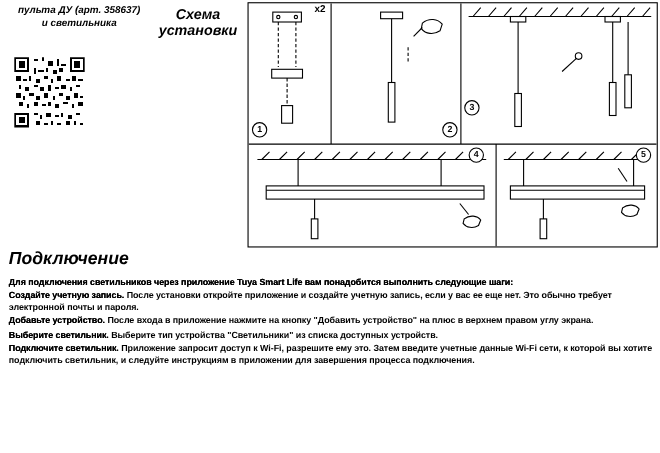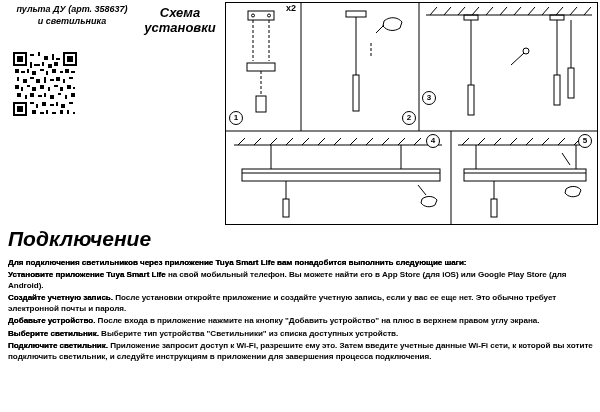--- a/index.html
+++ b/index.html
@@ -22,21 +22,21 @@
   }
   .diagram svg{position:absolute;left:0;top:0;}
   .badge{
     position:absolute;width:12px;height:12px;border:1px solid #000;border-radius:50%;
     font-size:8px;font-weight:700;font-style:normal;display:flex;align-items:center;
     justify-content:center;background:#fff;line-height:1;
   }
   .x2{position:absolute;left:40px;top:0;font-size:9px;font-weight:700;margin-left:20px;}
   .connection{position:absolute;left:8px;top:227px;width:585px;}
   .conn-title{
-    font-size:21px;font-weight:700;font-style:italic;margin:0 0 7px 0;
+    font-size:16px;font-weight:700;font-style:italic;margin:0 0 7px 0;
   }
   .intro,.step{
     margin:0 0 1.5px 0;font-size:8.1px;font-weight:700;
     line-height:1.33;letter-spacing:-0.05px;
   }
   .intro,.lead{text-shadow:0 0 .45px #000;}
 </style>
 </head>
 <body>
 
@@ -195,21 +195,20 @@
     <div class="badge" style="left:3px;top:108px;">1</div>
     <div class="badge" style="left:176px;top:108px;">2</div>
     <div class="badge" style="left:196px;top:88px;">3</div>
     <div class="badge" style="left:200px;top:131px;">4</div>
     <div class="badge" style="left:352px;top:131px;">5</div>
   </div>
 
   <div class="connection">
     <h2 class="conn-title">Подключение</h2>
     <p class="intro">Для подключения светильников через приложение Tuya Smart Life вам понадобится выполнить следующие шаги:</p>
-    <p class="step"><span class="lead">Установите приложение Tuya Smart Life</span><span> на свой мобильный телефон. Вы можете найти его в App Store (для iOS) или Google Play Store (для Android).</span></p>
     <p class="step"><span class="lead">Создайте учетную запись.</span><span> После установки откройте приложение и создайте учетную запись, если у вас ее еще нет. Это обычно требует электронной почты и пароля.</span></p>
     <p class="step"><span class="lead">Добавьте устройство.</span><span> После входа в приложение нажмите на кнопку "Добавить устройство" на плюс в верхнем правом углу экрана.</span></p>
     <p class="step"><span class="lead">Выберите светильник.</span><span> Выберите тип устройства "Светильники" из списка доступных устройств.</span></p>
     <p class="step"><span class="lead">Подключите светильник.</span><span> Приложение запросит доступ к Wi-Fi, разрешите ему это. Затем введите учетные данные Wi-Fi сети, к которой вы хотите подключить светильник, и следуйте инструкциям в приложении для завершения процесса подключения.</span></p>
 
   </div>
 
 </div>
 
 </body></html>

